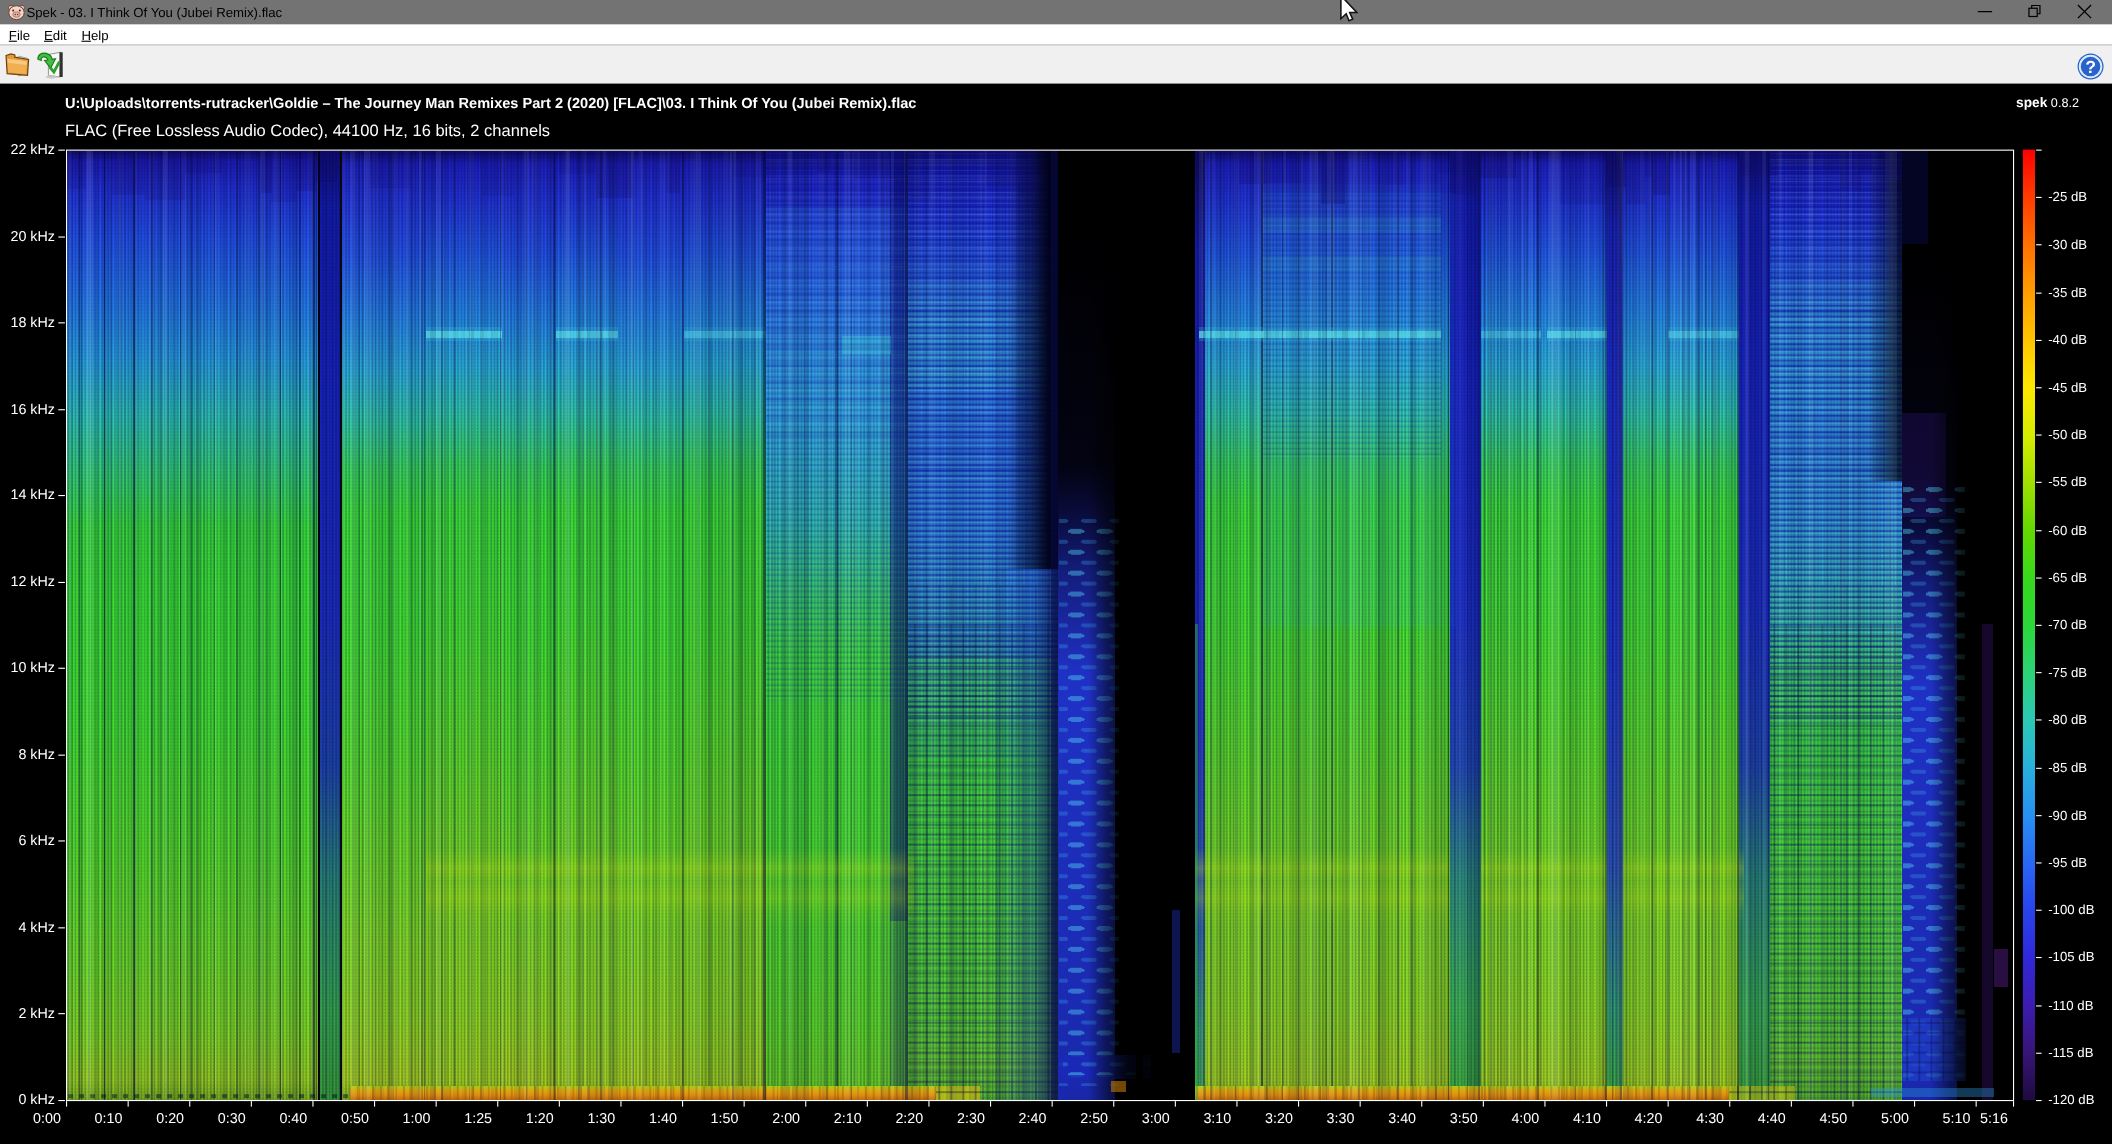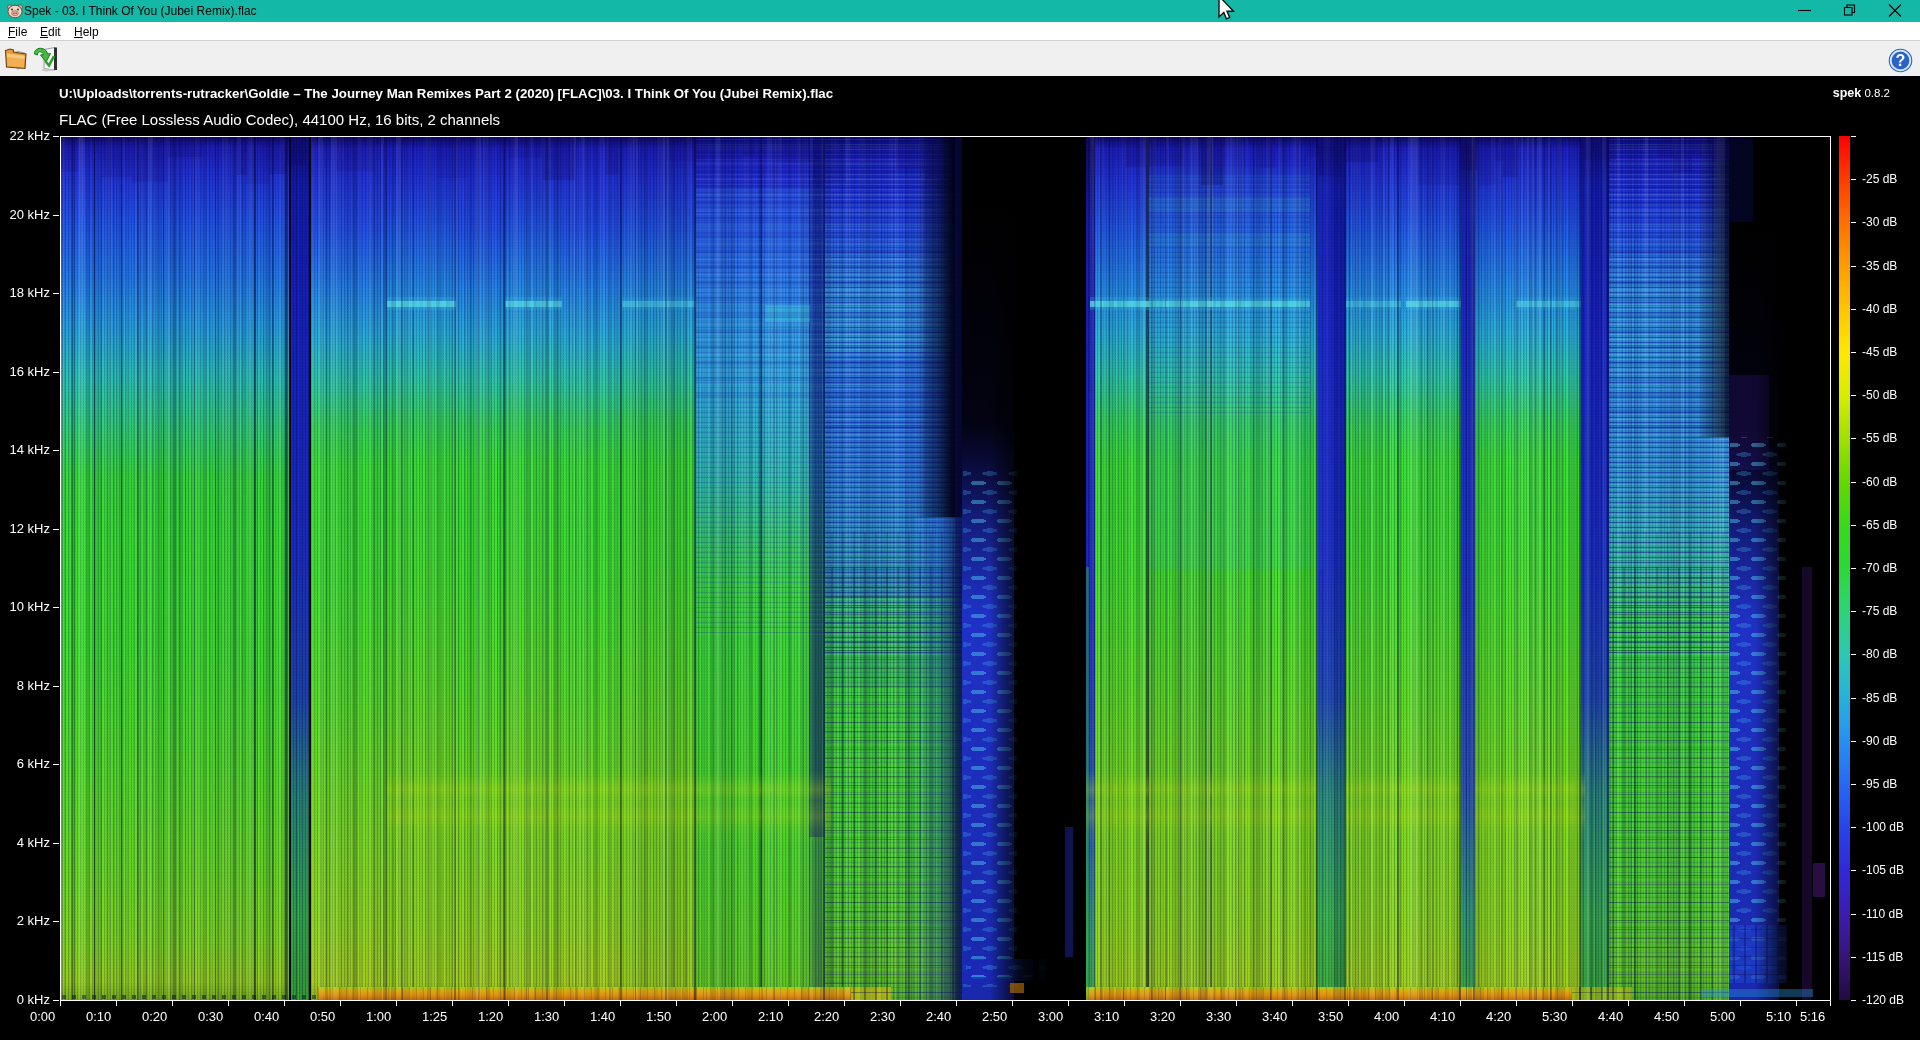--- a/index.html
+++ b/index.html
@@ -1,16 +1,16 @@
 <!DOCTYPE html>
 <html><head><meta charset="utf-8"><style>
 *{margin:0;padding:0;box-sizing:border-box}
 html,body{width:1920px;height:1040px;overflow:hidden;background:#000;
  font-family:"Liberation Sans",sans-serif;-webkit-font-smoothing:antialiased}
-#titlebar{position:absolute;left:0;top:0;width:1920px;height:22px;background:#14b8a6}
+#titlebar{position:absolute;left:0;top:0;width:1920px;height:22px;background:#737373}
 #title{position:absolute;left:24px;top:4px;font-size:12px;color:#000}
 #menubar{position:absolute;left:0;top:22px;width:1920px;height:18px;background:#fff;font-size:12px;color:#000}
 #menubar span{position:absolute;top:3px}
 #menubar u{text-decoration:underline}
 #mline{position:absolute;left:0;top:40px;width:1920px;height:1px;background:#d0d0d0}
 #toolbar{position:absolute;left:0;top:41px;width:1920px;height:35px;background:#f0f0f0}
 #path{position:absolute;left:59px;top:86px;font-size:13.25px;font-weight:bold;color:#fff}
 #ver{position:absolute;right:30px;top:86px;color:#fff;font-size:11.5px}
 #ver b{font-size:12.5px}
 #sub{position:absolute;left:59px;top:111px;font-size:15px;color:#fff}
@@ -903,21 +903,21 @@
 <div class="tl" style="left:1262px;top:1009px">3:40</div>
 <div class="tick" style="left:1348px;top:1001px;height:5px;width:1px"></div>
 <div class="tl" style="left:1318px;top:1009px">3:50</div>
 <div class="tick" style="left:1404px;top:1001px;height:5px;width:1px"></div>
 <div class="tl" style="left:1374px;top:1009px">4:00</div>
 <div class="tick" style="left:1460px;top:1001px;height:5px;width:1px"></div>
 <div class="tl" style="left:1430px;top:1009px">4:10</div>
 <div class="tick" style="left:1516px;top:1001px;height:5px;width:1px"></div>
 <div class="tl" style="left:1486px;top:1009px">4:20</div>
 <div class="tick" style="left:1572px;top:1001px;height:5px;width:1px"></div>
-<div class="tl" style="left:1542px;top:1009px">5:30</div>
+<div class="tl" style="left:1542px;top:1009px">4:30</div>
 <div class="tick" style="left:1628px;top:1001px;height:5px;width:1px"></div>
 <div class="tl" style="left:1598px;top:1009px">4:40</div>
 <div class="tick" style="left:1684px;top:1001px;height:5px;width:1px"></div>
 <div class="tl" style="left:1654px;top:1009px">4:50</div>
 <div class="tick" style="left:1740px;top:1001px;height:5px;width:1px"></div>
 <div class="tl" style="left:1710px;top:1009px">5:00</div>
 <div class="tick" style="left:1796px;top:1001px;height:5px;width:1px"></div>
 <div class="tl" style="left:1766px;top:1009px">5:10</div>
 <div class="tick" style="left:1830px;top:1001px;height:5px;width:1px"></div>
 <div class="tl" style="left:1800px;top:1009px">5:16</div>

